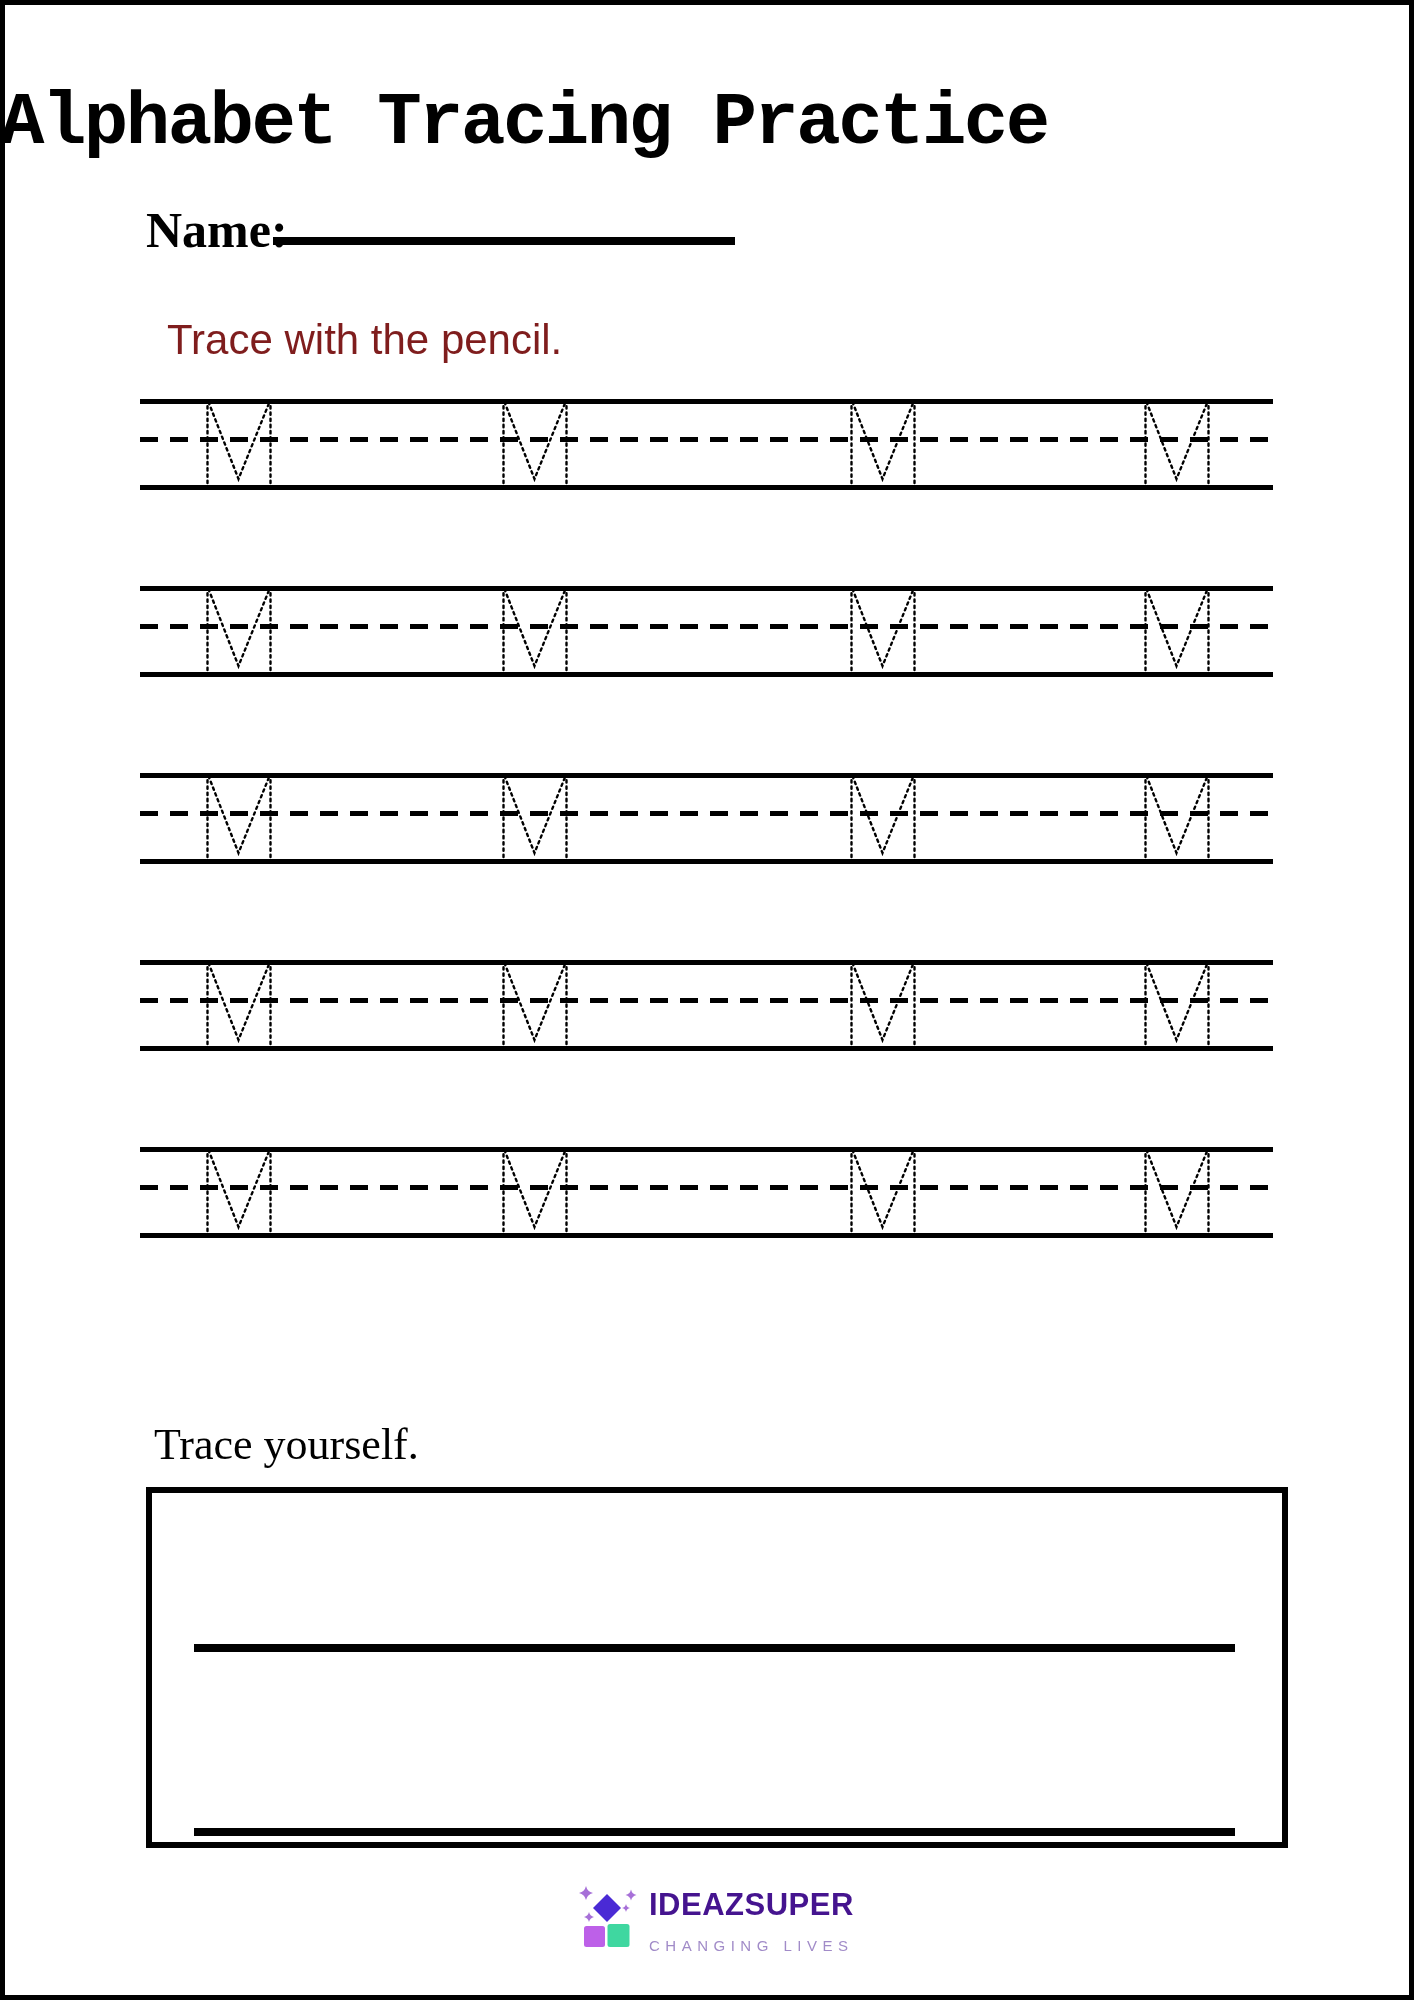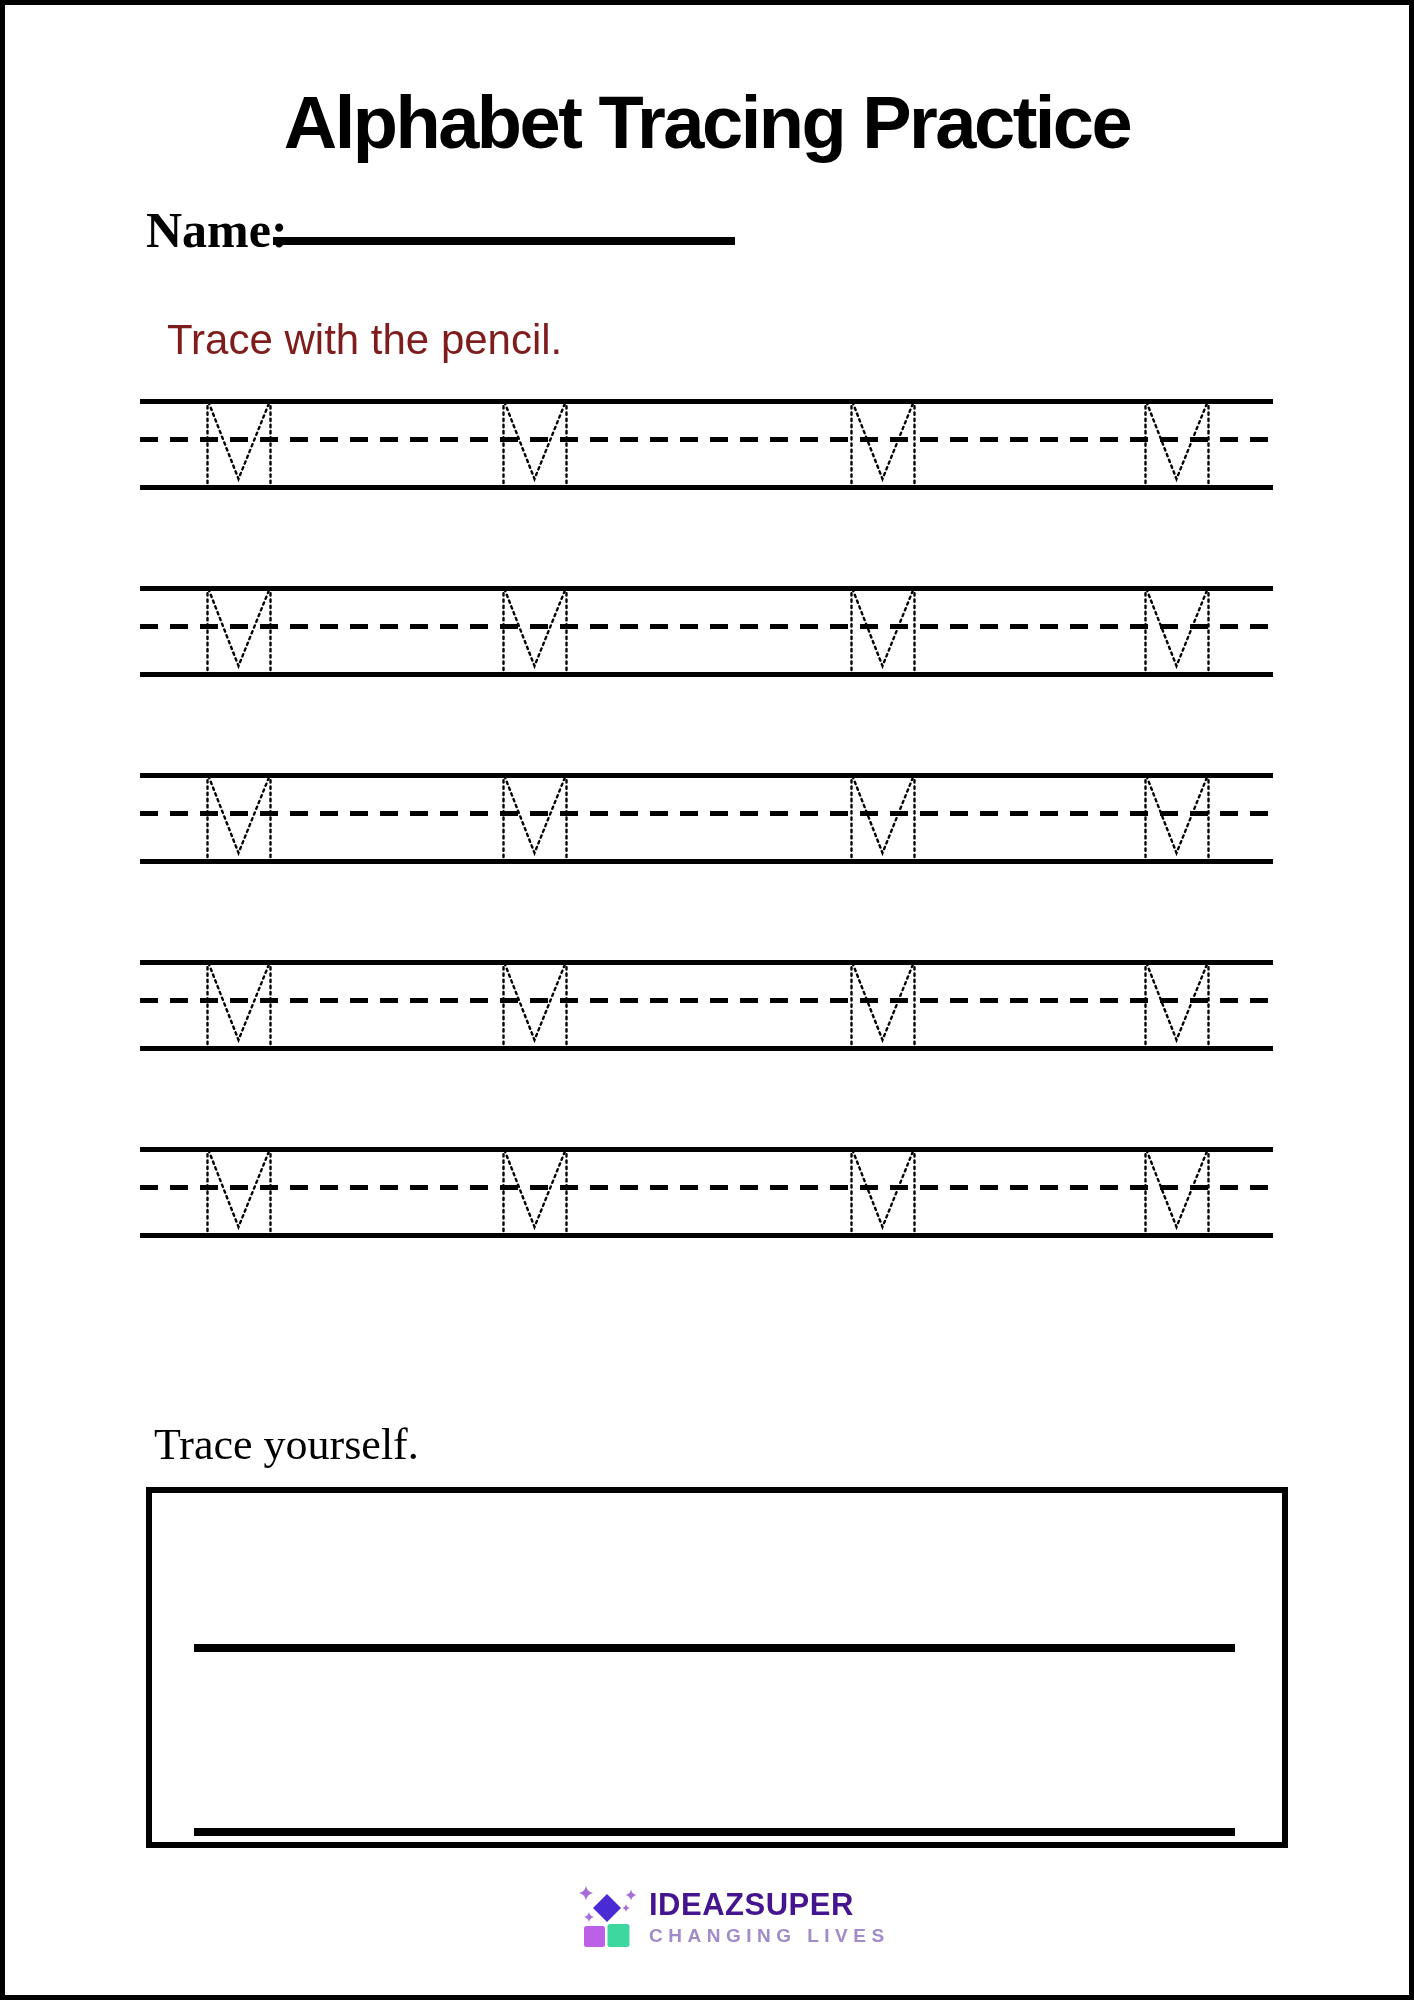--- a/index.html
+++ b/index.html
@@ -10,22 +10,22 @@
     overflow:hidden;
     font-family:"Liberation Serif", serif;
   }
   .frame{
     position:absolute;inset:0;
     border:5px solid #000;
     pointer-events:none;
   }
   .title{
     position:absolute;top:86px;left:0;width:100%;
-    margin:0;text-align:center;
-    font-family:Liberation Sans, sans-serif;
+    margin:0;text-align:left;
+    font-family:Liberation Mono, monospace;
     font-weight:bold;font-size:74px;letter-spacing:-2.5px;
     color:#000;line-height:1.0;
   }
   .name-label{
     position:absolute;left:146px;top:184px;
     font-weight:bold;font-size:50px;color:#000;line-height:1.0;margin-top:21px;
   }
   .name-line{
     position:absolute;left:273px;top:237px;
     width:462px;height:8px;background:#000;
@@ -64,22 +64,22 @@
     display:flex;flex-direction:row;gap:11px;align-items:flex-start;
   }
   .logo-icon{width:62px;height:66px;display:block;}
   .logo-text{display:flex;flex-direction:column;padding-top:6px;}
   .brand-name{
     font-family:"Liberation Sans", sans-serif;
     font-weight:700;font-size:31px;letter-spacing:0.5px;line-height:1.0;
   }
   .brand-tagline{
     font-family:"Liberation Sans", sans-serif;
-    font-weight:700;font-size:19px;letter-spacing:5.5px;line-height:1.0;
-    margin-top:6px;
+    font-weight:400;font-size:15px;letter-spacing:5.5px;line-height:1.0;
+    margin-top:18px;
   }
 </style>
 </head>
 <body>
 
 <div class="page">
 
   <h1 class="title">Alphabet Tracing Practice</h1>
 
   <span class="name-label">Name:</span>

